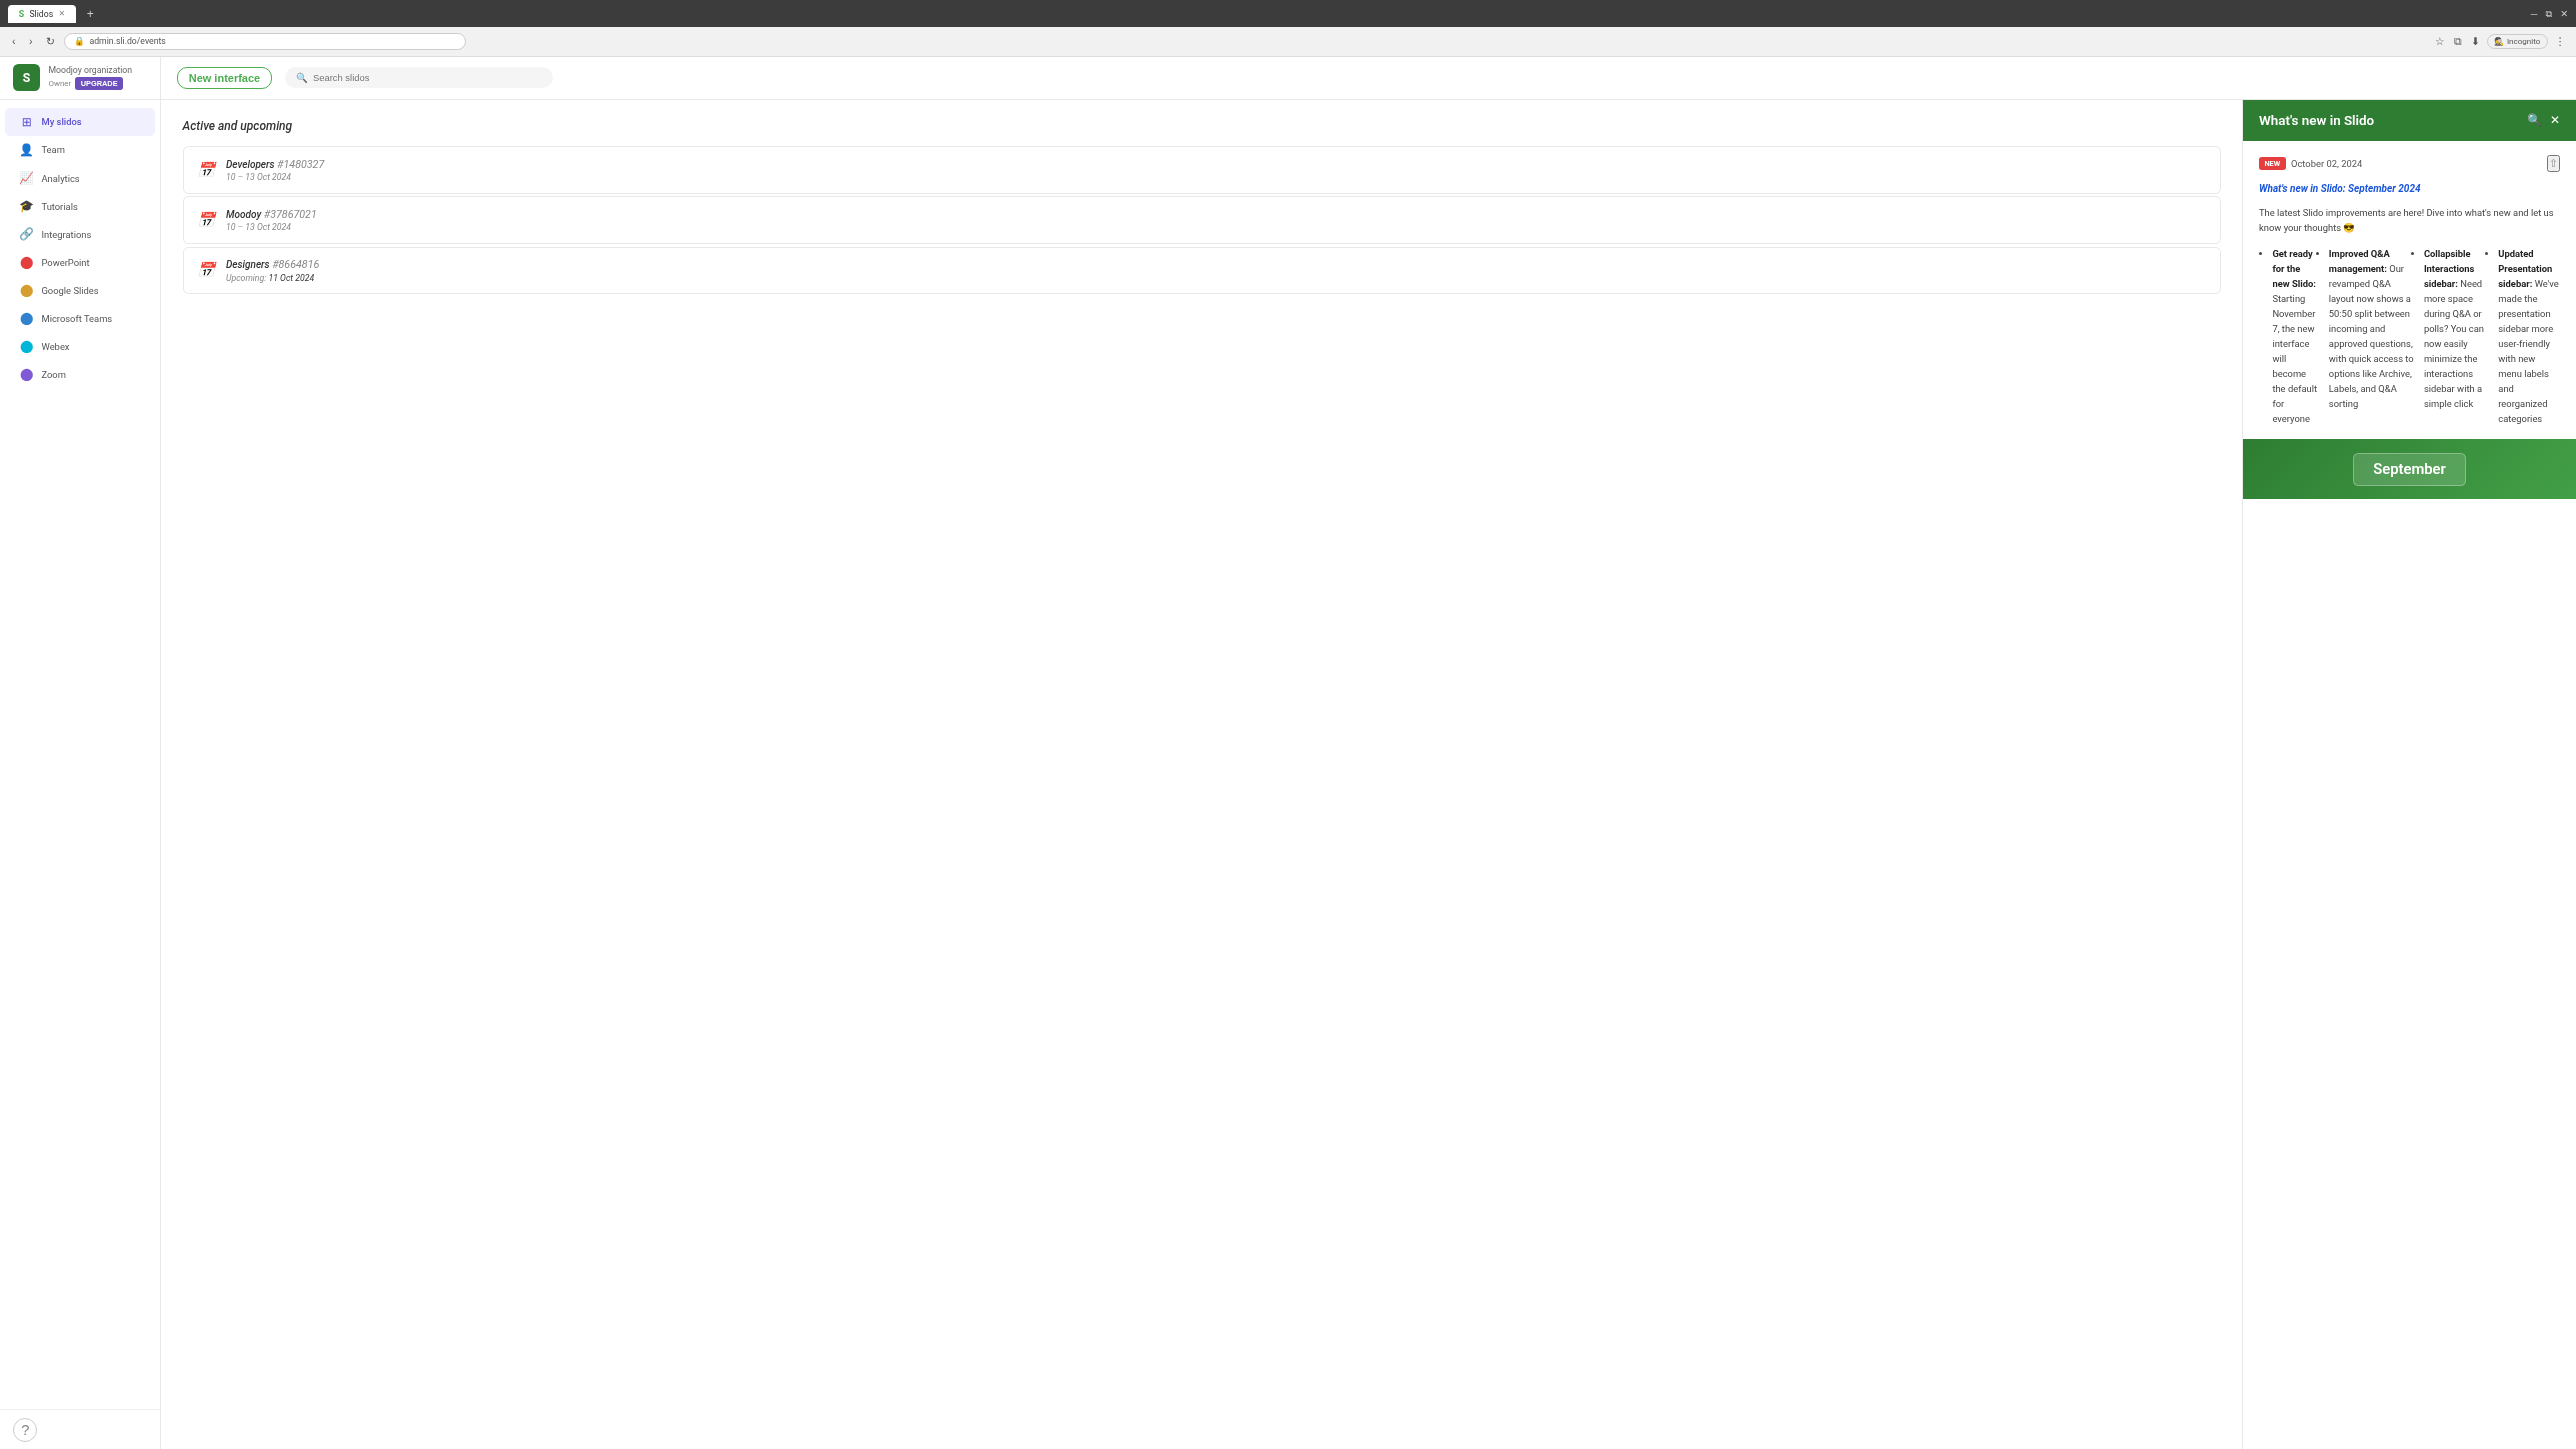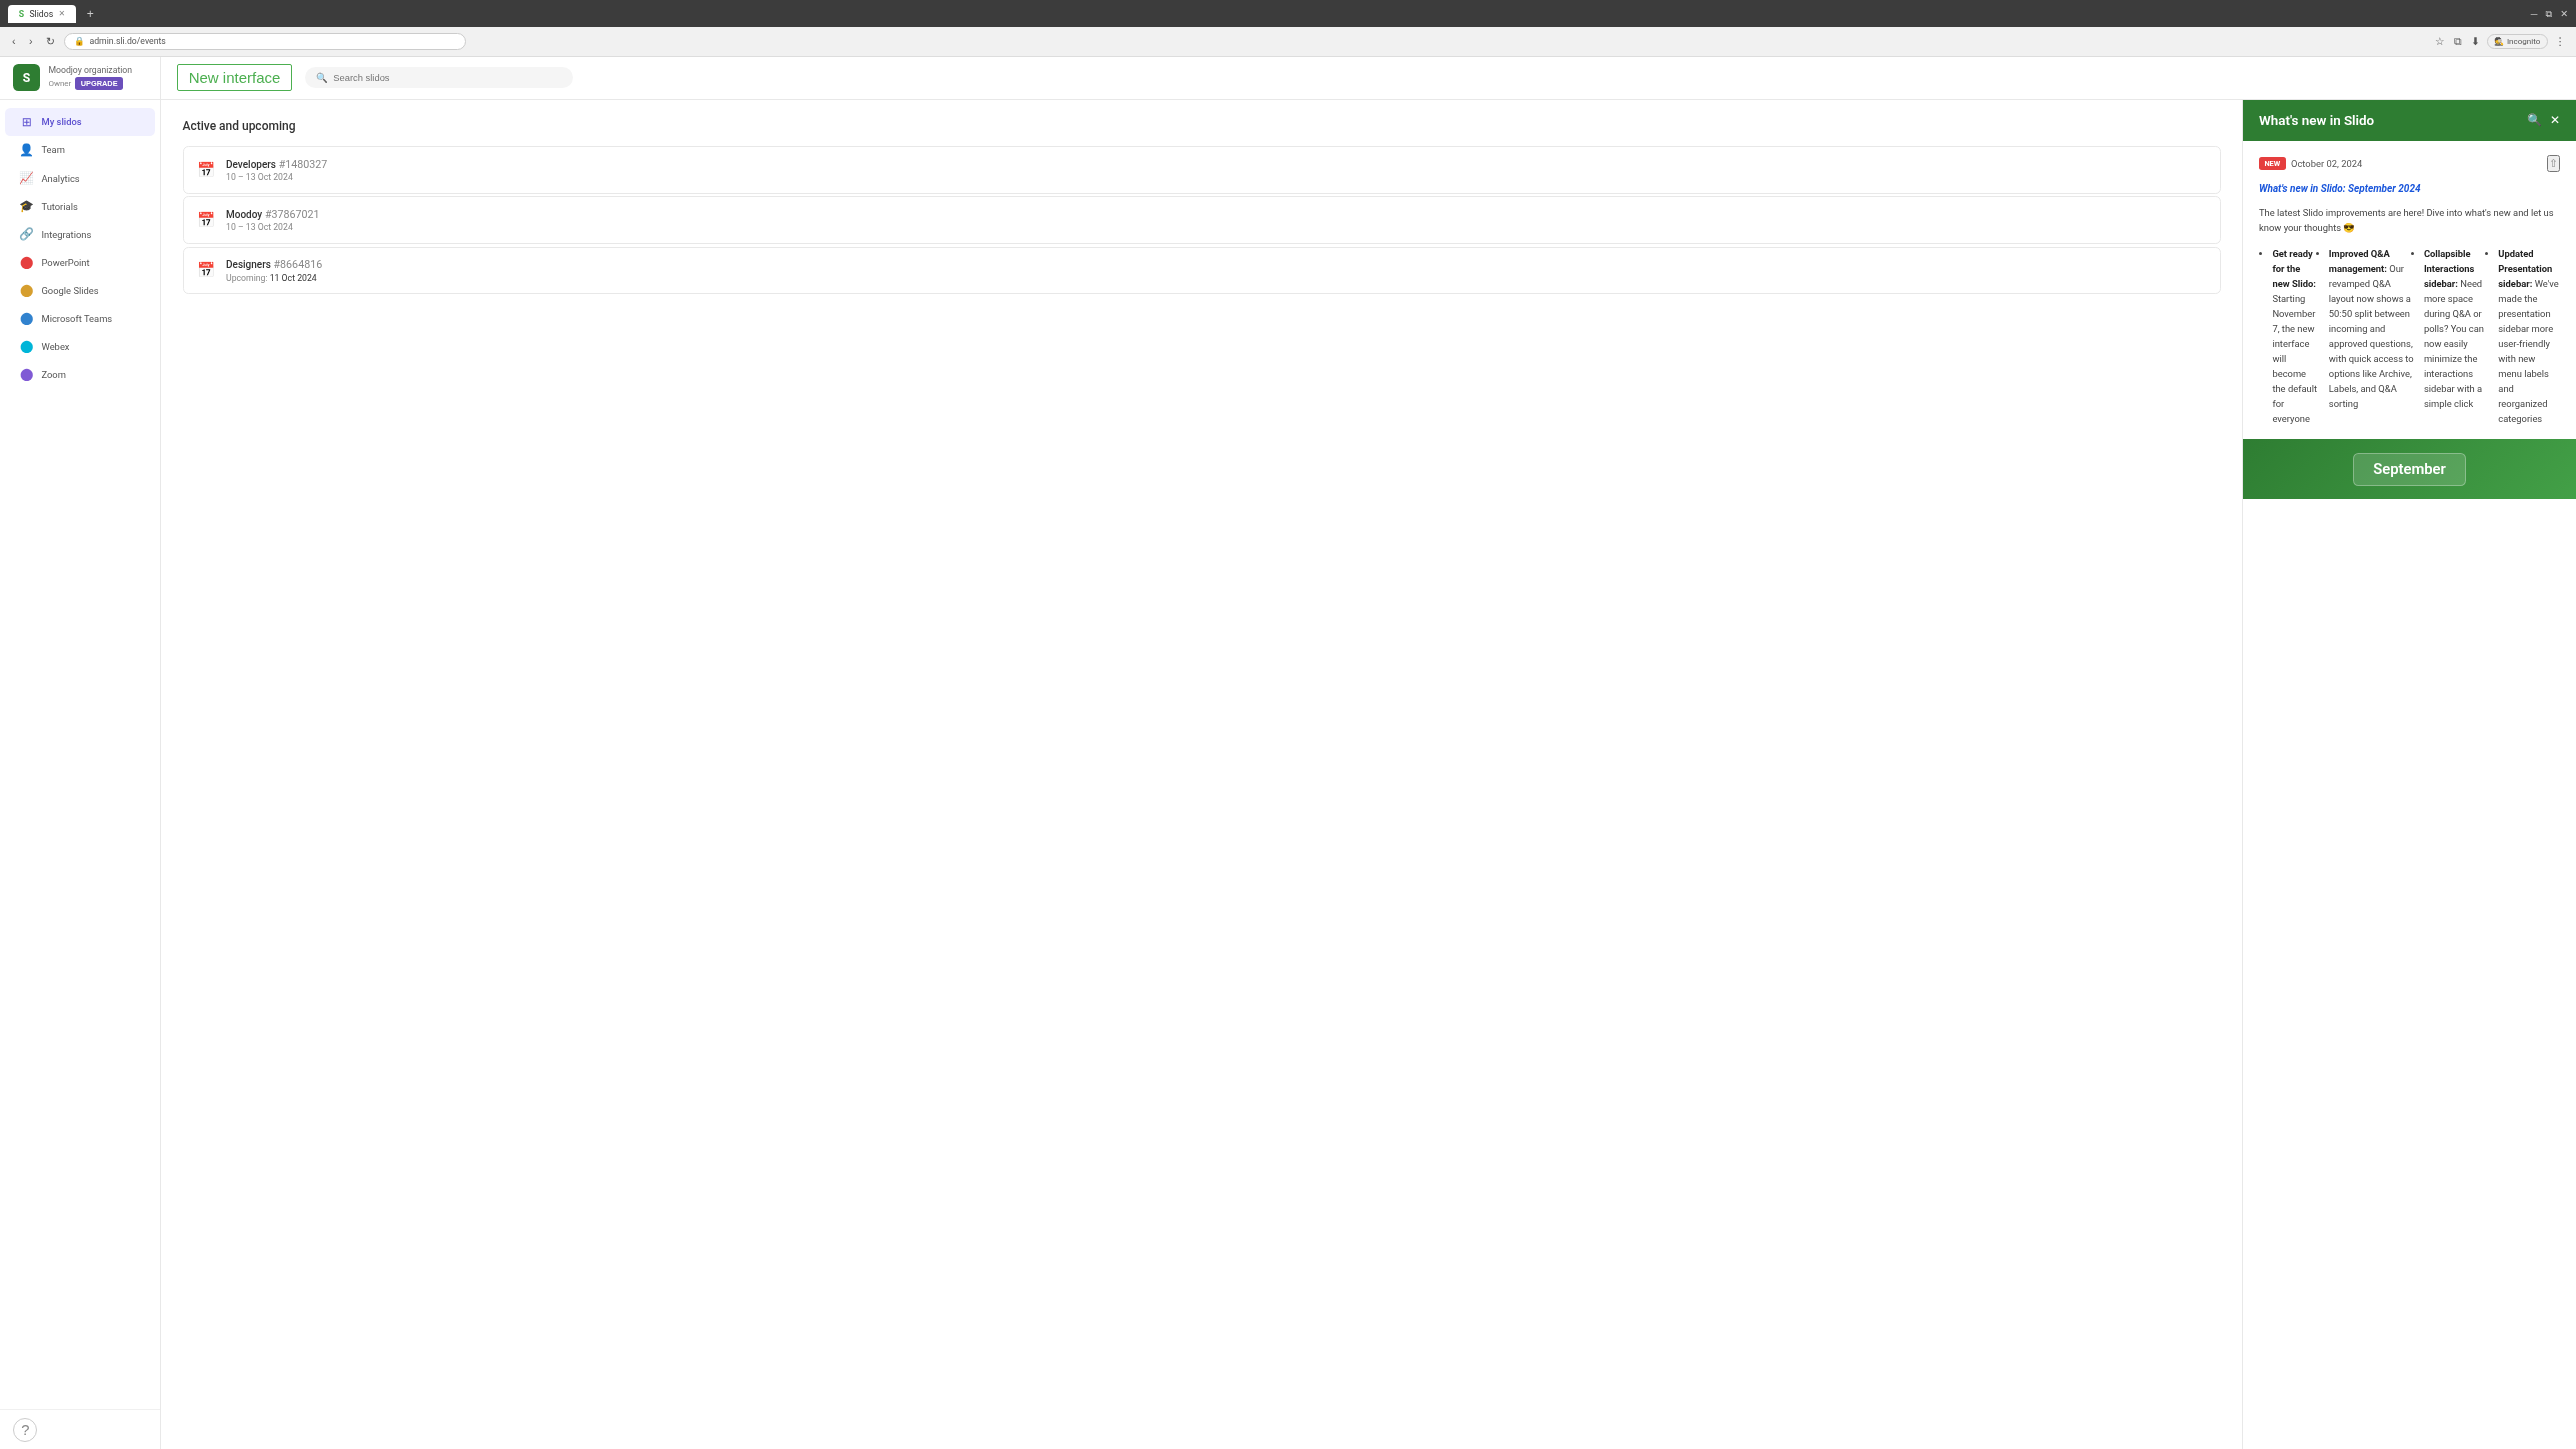--- a/index.html
+++ b/index.html
@@ -35,31 +35,31 @@
     .nav-icon.red { color: #e53e3e; }
     .nav-icon.yellow { color: #d69e2e; }
     .nav-icon.blue { color: #3182ce; }
     .nav-icon.cyan { color: #00b5d8; }
     .nav-icon.purple { color: #805ad5; }
     .sidebar-footer { padding: 8px 13.4px; border-top: 0.7px solid #f0f0f0; }
     .help-btn { background: none; border: none; color: #888; font-size: 14.8px; cursor: pointer; width: 24px; height: 24px; border-radius: 50%; border: 1.3px solid #ccc; display: flex; align-items: center; justify-content: center; }
 
     
     .main-content { flex: 1; background: white; overflow-y: auto; }
-    .main-inner { padding: 19px 21.5px; }
+    .main-inner { padding: 19px 21.5px; font-style: italic; }
     .section-title { font-size: 12px; color: #333; font-weight: 500; margin-bottom: 13.4px; }
     .event-list { display: flex; flex-direction: column; gap: 2.7px; }
     .event-item { display: flex; align-items: center; gap: 10.7px; padding: 10.7px 13.4px; border: 0.7px solid #e8e8e8; border-radius: 5.4px; background: white; cursor: pointer; transition: background 0.15s; }
     .event-icon { color: #4caf50; font-size: 14.8px; flex-shrink: 0; }
     .event-name { font-size: 10px; color: #333; font-weight: 500; }
     .event-id { color: #888; font-weight: 400; }
     .event-date { font-size: 8.7px; color: #888; margin-top: 1.3px; }
     .event-upcoming { color: #888; }
     .event-upcoming span { color: #333; }
-    .new-interface-btn { background: none; border: 0.7px solid #4caf50; color: #4caf50; border-radius: 2px; padding: 4px 10.7px; font-size: 15px; cursor: pointer; font-weight: 400; }
+    .new-interface-btn { background: none; border: 0.7px solid #4caf50; color: #4caf50; border-radius: 10px; padding: 4px 10.7px; font-size: 11px; cursor: pointer; font-weight: 700; }
     .search-bar { flex: 1; max-width: 268px; background: #f5f5f5; border: none; border-radius: 13.4px; padding: 5.4px 10.7px; font-size: 9.4px; color: #888; display: flex; align-items: center; gap: 5.4px; }
     .search-bar input { background: none; border: none; outline: none; font-size: 9.4px; color: #555; width: 100%; }
 
     
     .right-panel { width: 334px; background: white; border-left: 0.7px solid #e8e8e8; overflow-y: auto; flex-shrink: 0; }
     .panel-header { background: #2e7d32; color: white; padding: 13.4px 16px; display: flex; align-items: center; justify-content: space-between; }
     .panel-title { font-size: 13.4px; font-weight: 600; }
     .panel-header-icons { display: flex; gap: 8px; }
     .panel-icon-btn { background: none; border: none; color: white; font-size: 12px; cursor: pointer; }
     .panel-content { padding: 13.4px 16px; }

